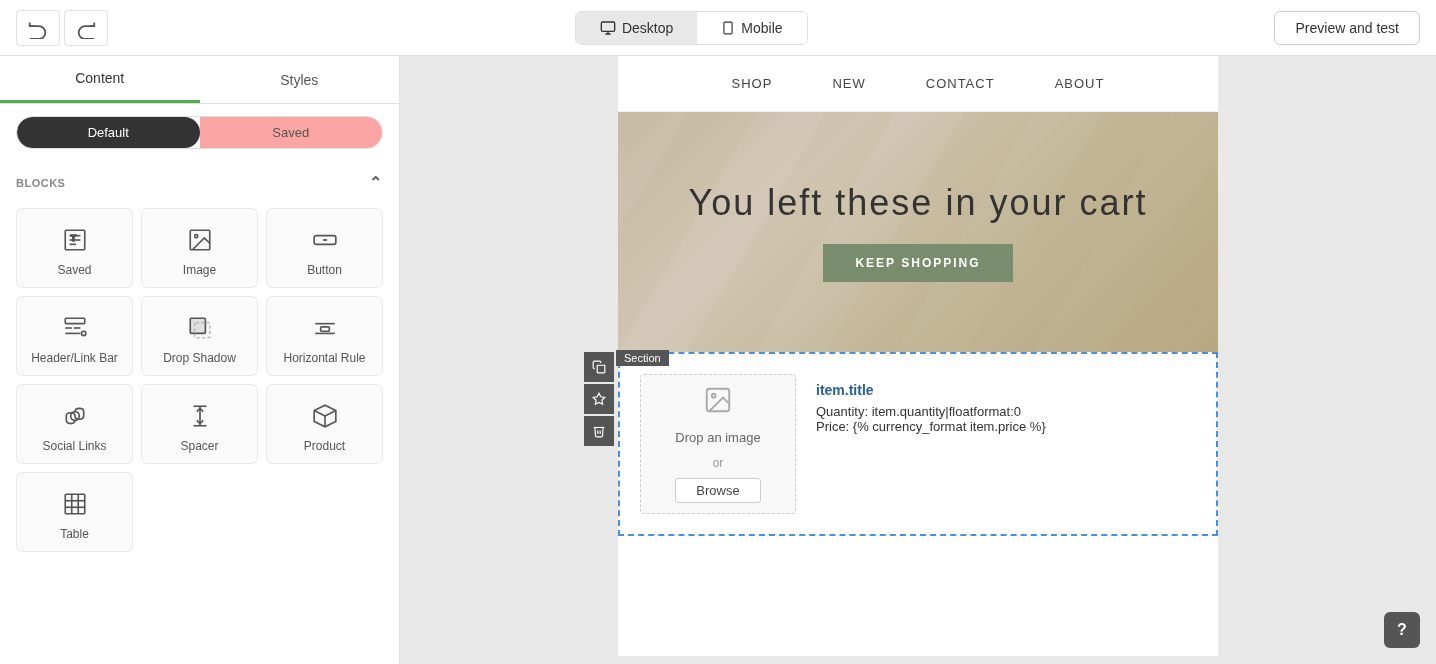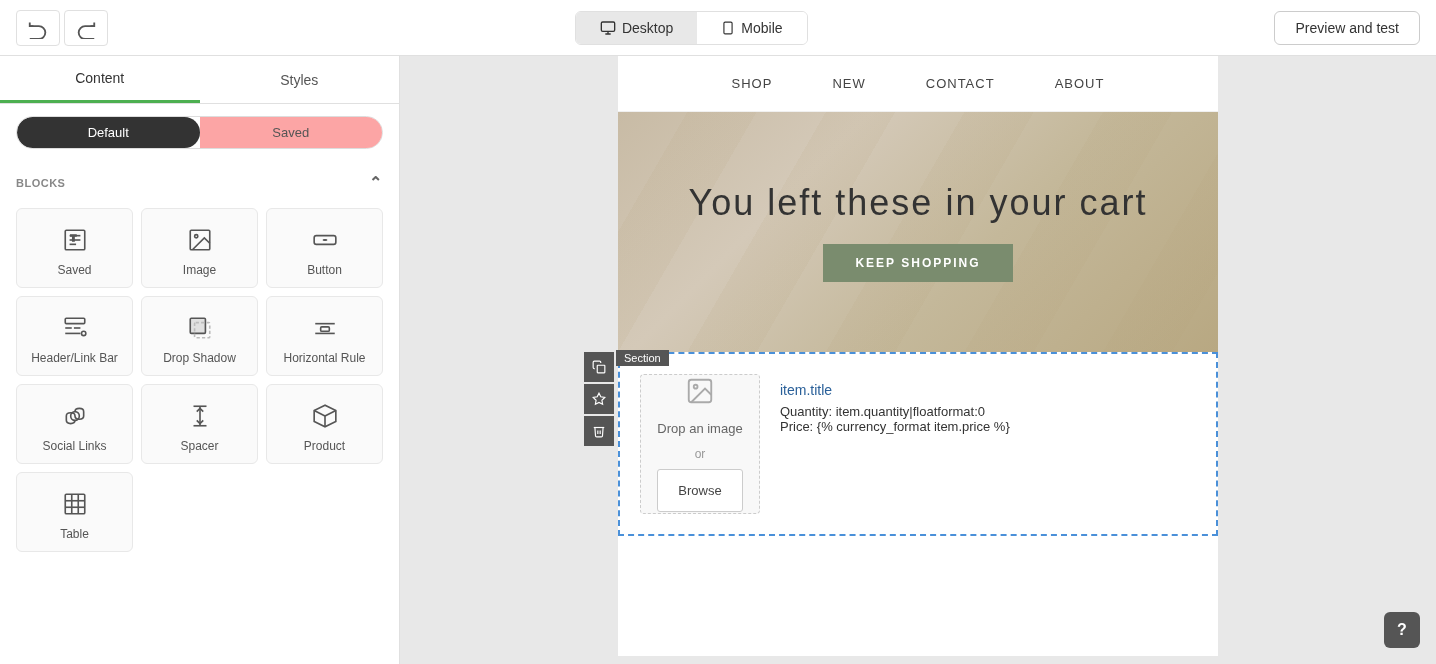--- a/index.html
+++ b/index.html
@@ -106,35 +106,35 @@
       position: absolute; top: -2px; left: -2px;
       background: #555; color: #fff; font-size: 11px; padding: 2px 8px; z-index: 10;
     }
 
     
     .product-section {
       position: relative; padding: 20px; display: flex; gap: 20px;
       border: 2px dashed #4a90d9; min-height: 160px;
     }
     .product-image-drop {
-      width: 120px; min-height: 140px; border: 1px dashed #ccc; border-radius: 4px;
+      width: 156px; min-height: 140px; border: 1px dashed #ccc; border-radius: 4px;
       background: #f8f8f8; display: flex; flex-direction: column;
       align-items: center; justify-content: center; gap: 8px; flex-shrink: 0;
     }
     .drop-icon { font-size: 24px; color: #aaa; }
     .drop-text { font-size: 13px; color: #666; text-align: center; line-height: 1.4; }
     .drop-or { font-size: 12px; color: #999; }
     .browse-btn {
-      padding: 13px 20px; border: 1px solid #ccc; background: #fff;
+      padding: 4px 20px; border: 1px solid #ccc; background: #fff;
       font-size: 13px; color: #444; cursor: pointer; border-radius: 3px;
     }
 
     
     .product-details { flex: 1; padding: 8px 0; }
-    .product-title { color: #2a6099; font-size: 14px; font-weight: 400; margin-bottom: 6px; }
+    .product-title { color: #2a6099; font-size: 14px; font-weight: 700; margin-bottom: 6px; }
     .product-qty { font-size: 13px; color: #333; }
     .product-price { font-size: 13px; color: #333; }
 
     
     .section-actions {
       position: absolute; left: -34px; top: 0; display: flex; flex-direction: column; gap: 2px;
     }
     .section-action-btn {
       width: 30px; height: 30px; background: #555; border: none; cursor: pointer;
       display: flex; align-items: center; justify-content: center; color: #fff; font-size: 14px;

